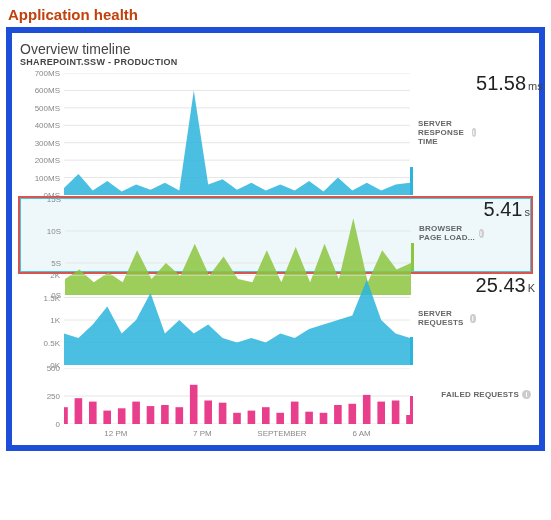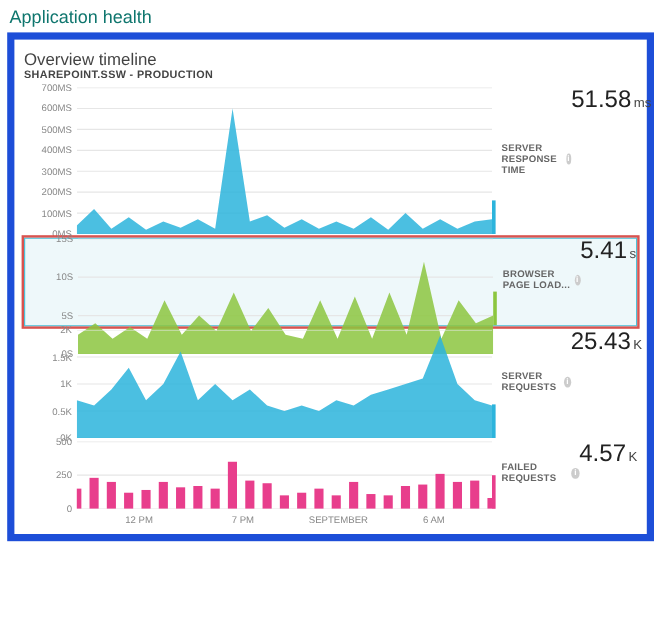--- a/index.html
+++ b/index.html
@@ -6,22 +6,22 @@
   body {
     font-family: "Segoe UI", Arial, sans-serif;
     background: #fff;
     width: 551px;
     height: 520px;
     overflow: hidden;
     color: #333;
   }
   .page-title {
     font-size: 15px;
-    font-weight: 400;
-    color: #0f766e;
+    font-weight: 700;
+    color: #c2410c;
     padding: 6px 8px 4px 8px;
   }
   .card {
     border: 6px solid #1d4ed8;
     margin: 0 6px;
     padding: 8px 8px 4px 8px;
     background: #fff;
   }
   .card-title {
     font-size: 14px;
@@ -271,23 +271,20 @@
           <rect x="327.8" y="32.5" width="7.6" height="23.5" fill="#e83e8c"></rect>
           <rect x="342.2" y="47.0" width="7.6" height="9.0" fill="#e83e8c"></rect>
         </svg>
     </div>
     <div class="metric">
       <div class="bar bar-pink" style="height:28px"></div>
       <div class="metric-label">
         <span>FAILED REQUESTS</span>
         <span class="info-icon">i</span>
       </div>
-      <div class="metric-value">
-        <span>4.57</span><span class="unit">K</span>
-      </div>
     </div>
   </div>
 
   <div class="xaxis" id="xaxis">
       <span style="left: 51.9px;">12 PM</span>
       <span style="left: 138.4px;">7 PM</span>
       <span style="left: 217.98px;">SEPTEMBER</span>
       <span style="left: 297.56px;">6 AM</span>
     </div>
 </div>

